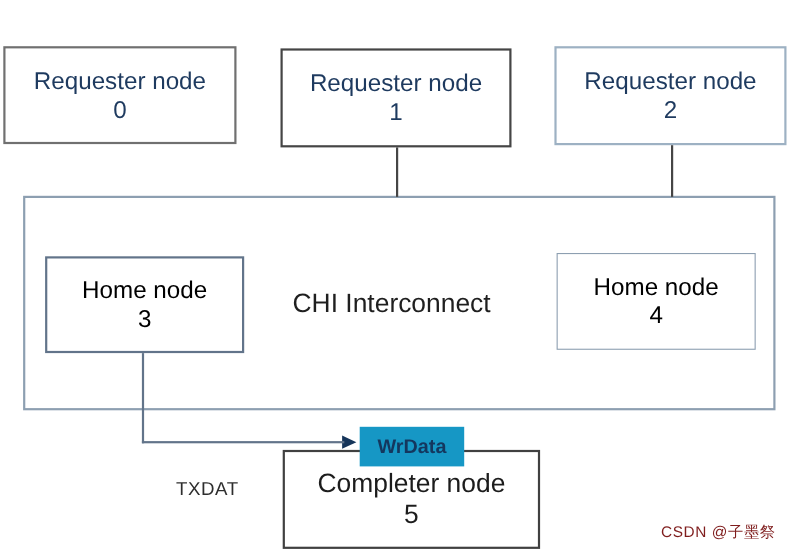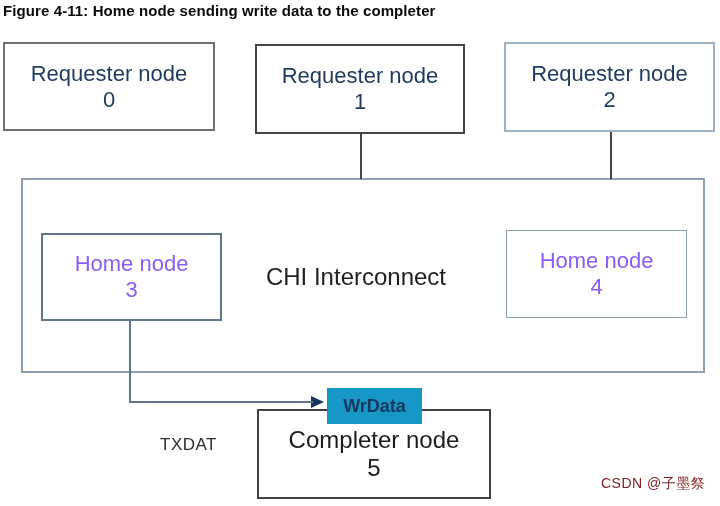--- a/index.html
+++ b/index.html
@@ -28,21 +28,21 @@
     align-items: center;
     justify-content: center;
     text-align: center;
     line-height: 1.18;
   }
   .box span { display: block; }
   .req-node { font-size: 22px; color: #1e3a5f; }
   .req0 { left: 3px;   top: 42px; width: 212px; height: 89px; border: 2px solid #707070; }
   .req1 { left: 255px; top: 44px; width: 210px; height: 90px; border: 2px solid #454545; }
   .req2 { left: 504px; top: 42px; width: 211px; height: 90px; border: 2px solid #9db1c3; }
-  .home-node { font-size: 22px; color: #8b5cf6; z-index: 2; }
+  .home-node { font-size: 22px; color: #000000; z-index: 2; }
   .home3 { left: 41px;  top: 233px; width: 181px; height: 88px; border: 2px solid #62748a; }
   .home4 { left: 506px; top: 230px; width: 181px; height: 88px; border: 1px solid #8d9fb1; }
   .interconnect {
     position: absolute;
     left: 21px; top: 178px;
     width: 684px; height: 195px;
     box-sizing: border-box;
     border: 2px solid #8d9fb1;
     background: #ffffff;
   }
@@ -116,21 +116,20 @@
     letter-spacing: 0.5px;
     color: #7f1d1d;
     z-index: 5;
   }
 </style>
 </head>
 <body>
 
 <div class="stage">
 
-  <div class="fig-title">Figure 4-11: Home node sending write data to the completer</div>
 
   <div class="box req-node req0">
     <span>Requester node</span>
     <span>0</span>
   </div>
   <div class="box req-node req1">
     <span>Requester node</span>
     <span>1</span>
   </div>
   <div class="box req-node req2">

